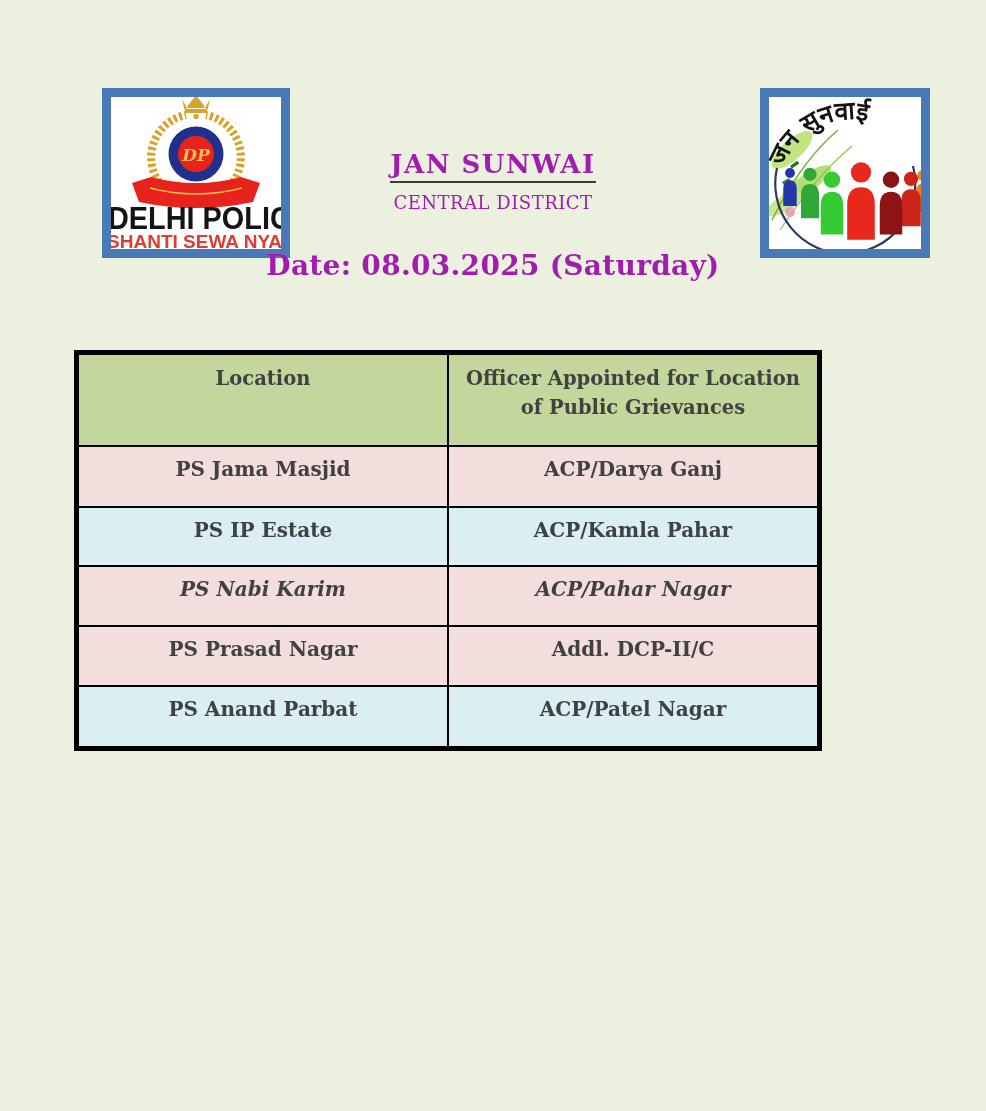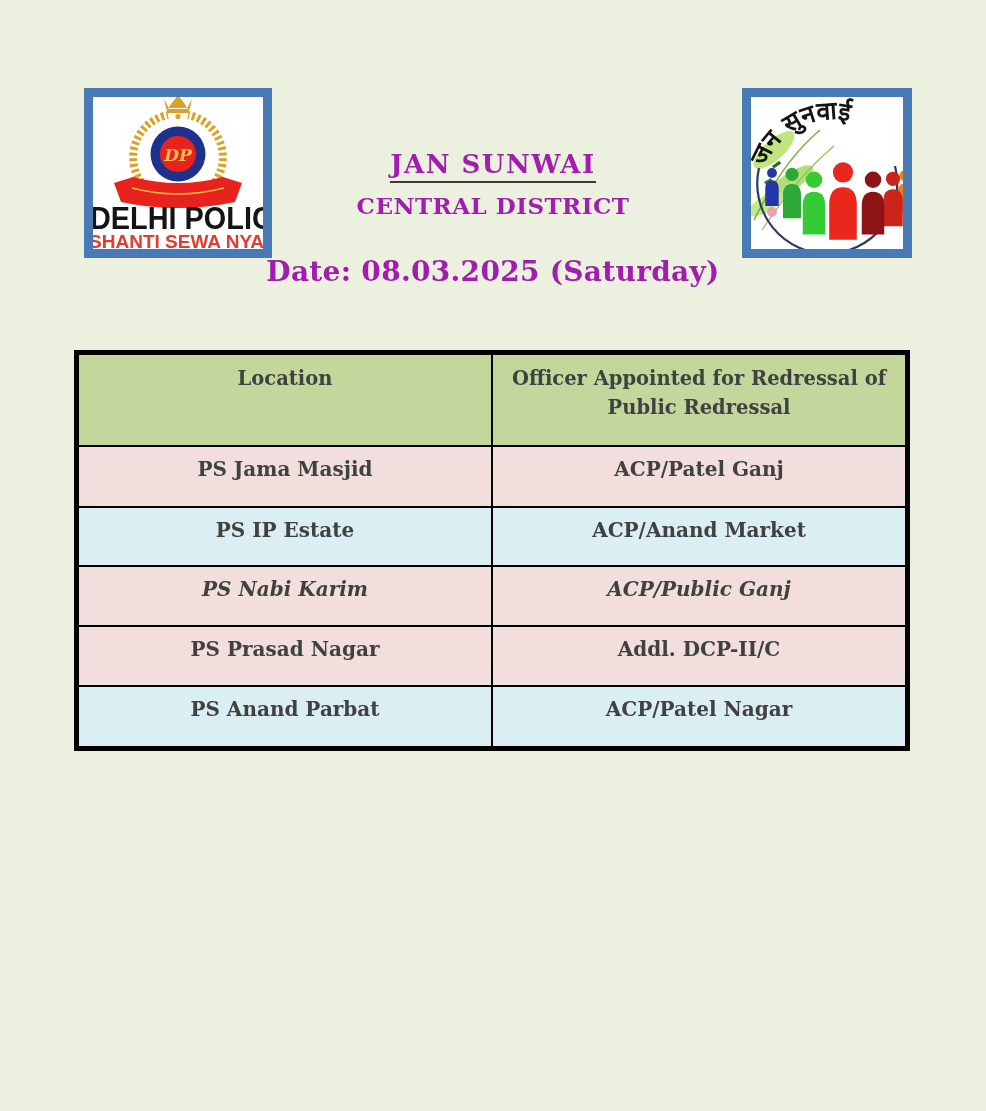--- a/index.html
+++ b/index.html
@@ -2,38 +2,38 @@
 <html><head>
 <meta charset="utf-8">
 <style>
   html,body{margin:0;padding:0;}
   body{
     width:986px;height:1111px;position:relative;overflow:hidden;
     background:#ebf1de;
     font-family:"DejaVu Serif", serif;
   }
   
-  .logo{position:absolute;}
+  .logo{position:absolute;margin-left:18px;}
   .logo-left{left:84px;top:88px;width:188px;height:170px;}
   .logo-right{left:742px;top:88px;width:170px;height:170px;}
   .logo svg{display:block;width:100%;height:100%;}
   
   .titles{
     position:absolute;left:0;top:149px;width:986px;
     text-align:center;color:#a21caf;
   }
   .title-main{font-size:26px;font-weight:bold;letter-spacing:1.5px;}
   .title-main .underlined{
     border-bottom:2.5px solid #393b3a;padding-bottom:2px;
   }
-  .title-sub{font-size:23px;font-weight:bold;letter-spacing:0.5px;margin-top:13px;}
+  .title-sub{font-size:18px;font-weight:normal;letter-spacing:0.5px;margin-top:13px;}
   .date-line{font-size:28px;font-weight:bold;margin-top:36px;letter-spacing:0.3px;}
   
   table.schedule{
-    position:absolute;left:74px;top:350px;width:836px;
+    position:absolute;left:74px;top:350px;width:748px;
     border-collapse:collapse;table-layout:fixed;
     border:5px solid #000;
   }
   .schedule th,.schedule td{
     border:2.5px solid #000;
     box-sizing:border-box;
     vertical-align:top;text-align:center;
     font-weight:bold;color:#3f4240;
     padding:9px 4px 0 4px;
   }
@@ -136,35 +136,35 @@
         <textPath href="#arcT" startOffset="12%">जन सुनवाई</textPath>
       </text>
       <rect x="4.5" y="4.5" width="161" height="161" fill="none" stroke="#4a7ab5" stroke-width="9"></rect>
     </svg>
   </div>
 
   <table class="schedule">
     <thead>
       <tr>
         <th>Location</th>
-        <th>Officer Appointed for Redressal of Public Redressal</th>
+        <th>Officer Appointed for Location of Public Grievances</th>
       </tr>
     </thead>
     <tbody>
       <tr class="r0 tint-pink">
         <td>PS Jama Masjid</td>
-        <td>ACP/Patel Ganj</td>
+        <td>ACP/Darya Ganj</td>
       </tr>
       <tr class="r1 tint-blue">
         <td>PS IP Estate</td>
-        <td>ACP/Anand Market</td>
+        <td>ACP/Kamla Pahar</td>
       </tr>
       <tr class="r2 tint-pink">
         <td>PS Nabi Karim</td>
-        <td>ACP/Public Ganj</td>
+        <td>ACP/Pahar Nagar</td>
       </tr>
       <tr class="r3 tint-pink">
         <td>PS Prasad Nagar</td>
         <td>Addl. DCP-II/C</td>
       </tr>
       <tr class="r4 tint-blue">
         <td>PS Anand Parbat</td>
         <td>ACP/Patel Nagar</td>
       </tr>
     </tbody>

